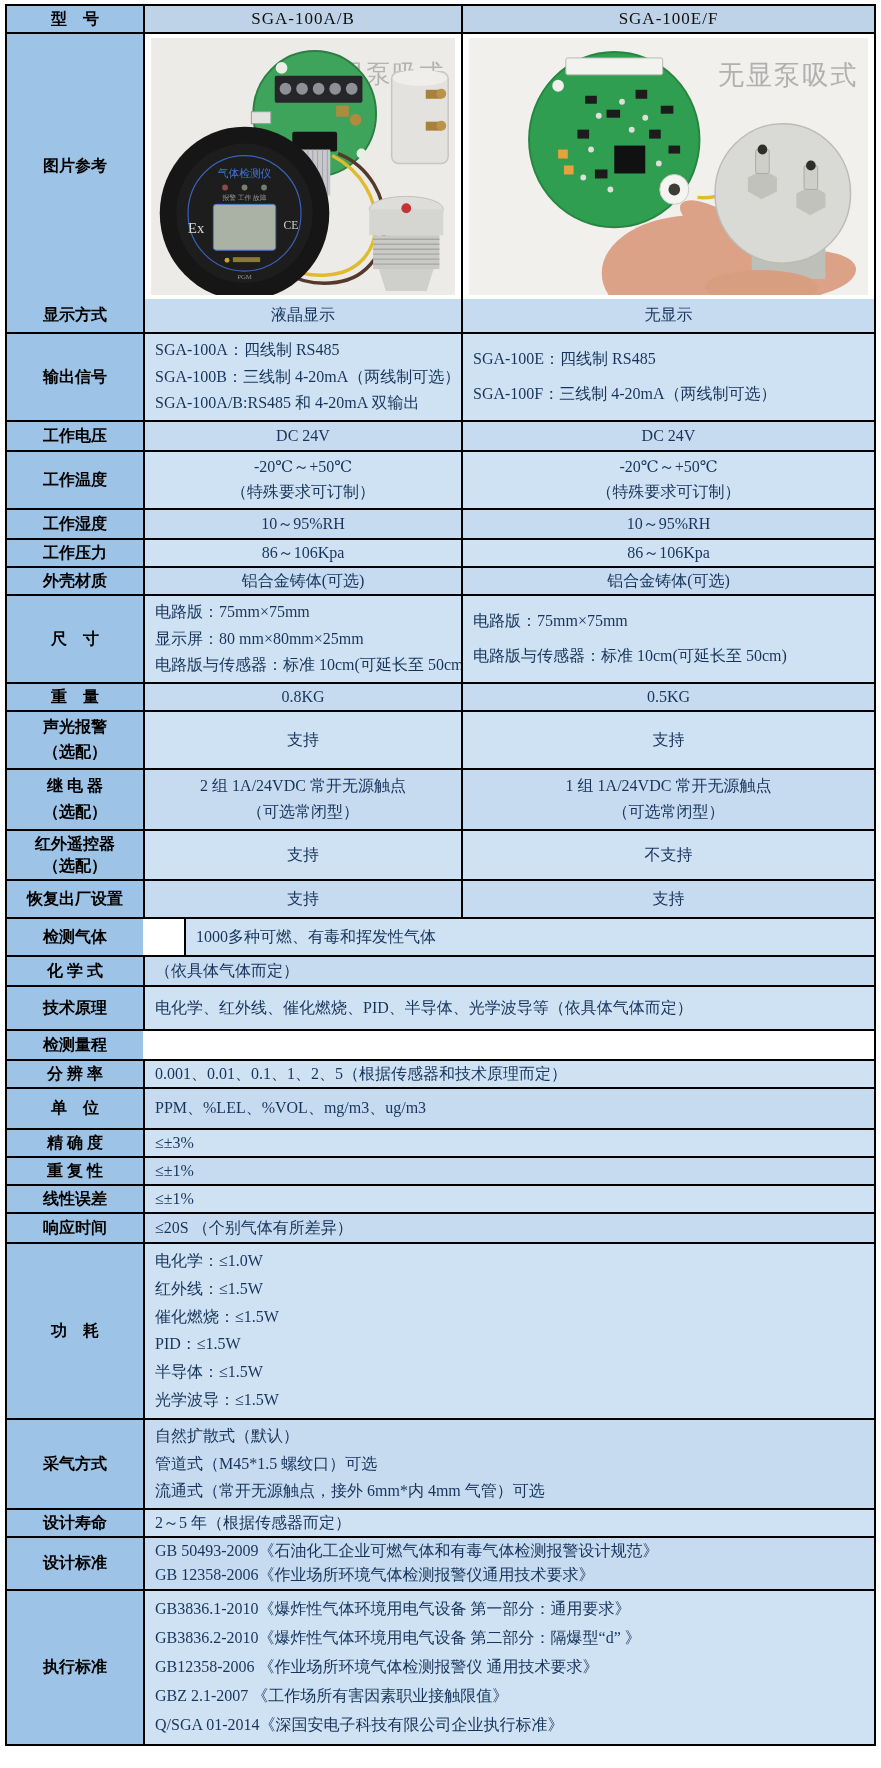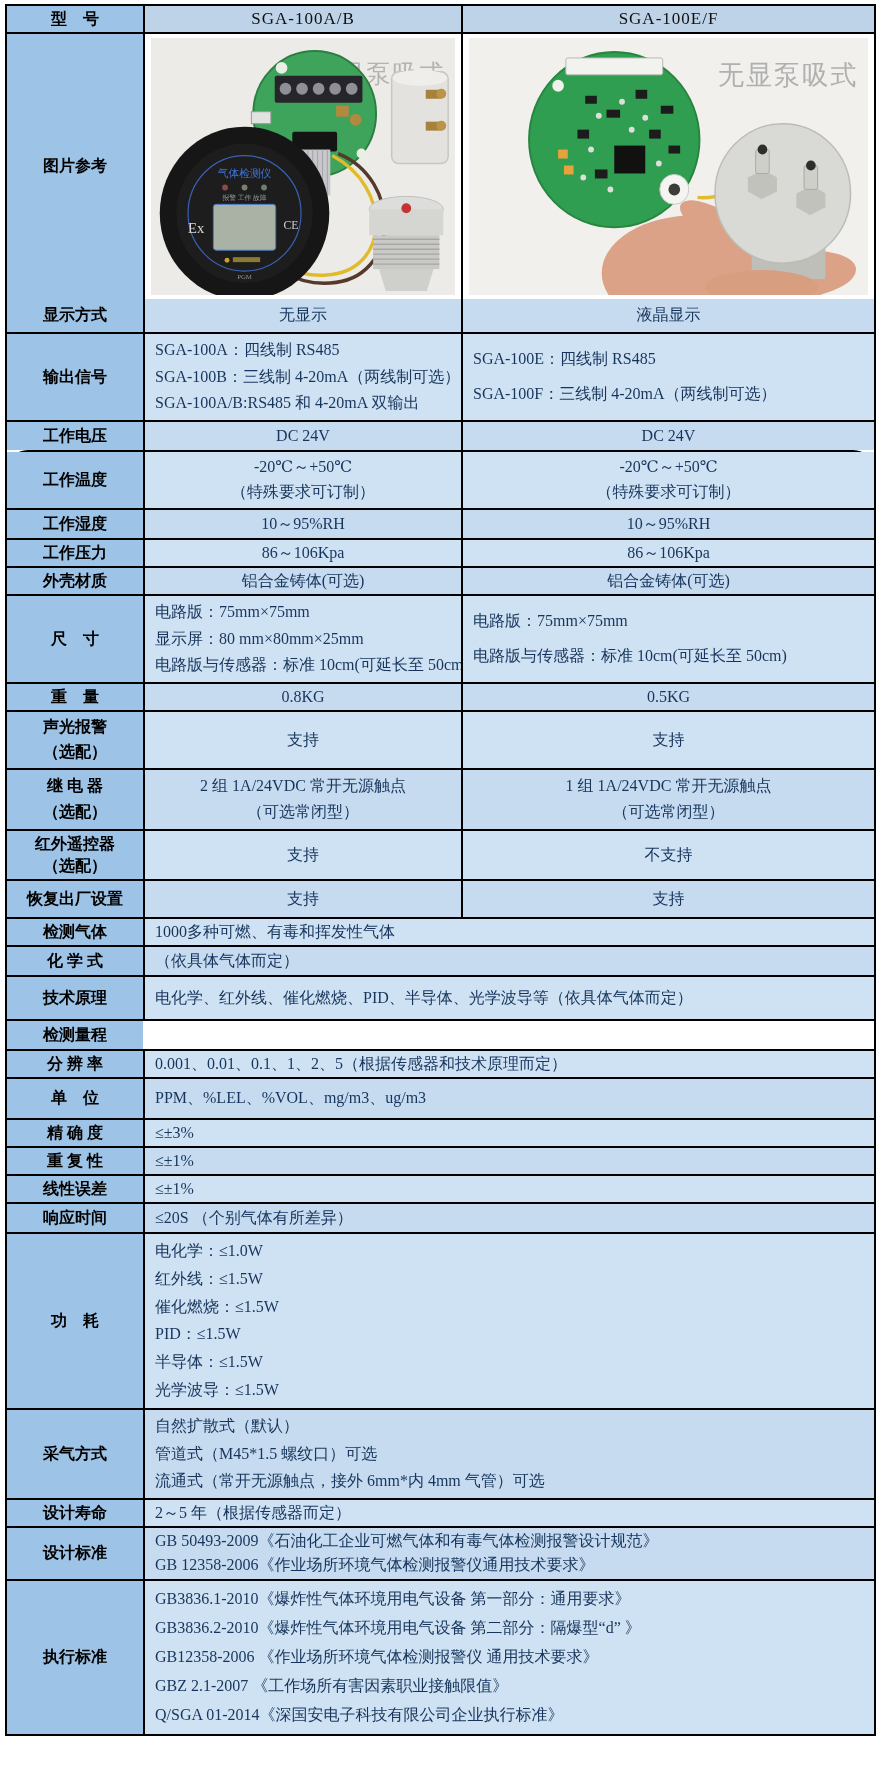--- a/index.html
+++ b/index.html
@@ -200,24 +200,24 @@
       </svg>
     </div>
   </div>
 
   <div id="rows-body">
       <div class="row tint-dark" style="height: 33px;">
         <div class="cell label-cell">
           <div>显示方式</div>
         </div>
         <div class="cell value-cell align-center">
+          <div class="line">液晶显示</div>
+        </div>
+        <div class="cell value-cell align-center">
           <div class="line">无显示</div>
-        </div>
-        <div class="cell value-cell align-center">
-          <div class="line">液晶显示</div>
         </div>
       </div>
       <div class="row tint-light" style="height: 88px;">
         <div class="cell label-cell">
           <div>输出信号</div>
         </div>
         <div class="cell value-cell align-left">
           <div class="line">SGA-100A：四线制 RS485</div>
           <div class="line">SGA-100B：三线制 4-20mA（两线制可选）</div>
           <div class="line">SGA-100A/B:RS485 和 4-20mA 双输出</div>
@@ -231,21 +231,21 @@
         <div class="cell label-cell">
           <div>工作电压</div>
         </div>
         <div class="cell value-cell align-center">
           <div class="line">DC 24V</div>
         </div>
         <div class="cell value-cell align-center">
           <div class="line">DC 24V</div>
         </div>
       </div>
-      <div class="row tint-light" style="height: 58px; border-radius: 21px;">
+      <div class="row tint-light" style="height: 58px;">
         <div class="cell label-cell">
           <div>工作温度</div>
         </div>
         <div class="cell value-cell align-center">
           <div class="line">-20℃～+50℃</div>
           <div class="line">（特殊要求可订制）</div>
         </div>
         <div class="cell value-cell align-center">
           <div class="line">-20℃～+50℃</div>
           <div class="line">（特殊要求可订制）</div>
@@ -351,21 +351,21 @@
         <div class="cell label-cell">
           <div>恢复出厂设置</div>
         </div>
         <div class="cell value-cell align-center">
           <div class="line">支持</div>
         </div>
         <div class="cell value-cell align-center">
           <div class="line">支持</div>
         </div>
       </div>
-      <div class="row tint-light" style="height: 28px;">
+      <div class="row tint-light" style="height: 38px; gap: 41px;">
         <div class="cell label-cell">
           <div>检测气体</div>
         </div>
         <div class="cell value-cell align-left" style="grid-column: 2 / 4;">
           <div class="line">1000多种可燃、有毒和挥发性气体</div>
         </div>
       </div>
       <div class="row tint-dark" style="height: 30px;">
         <div class="cell label-cell">
           <div>化 学 式</div>

